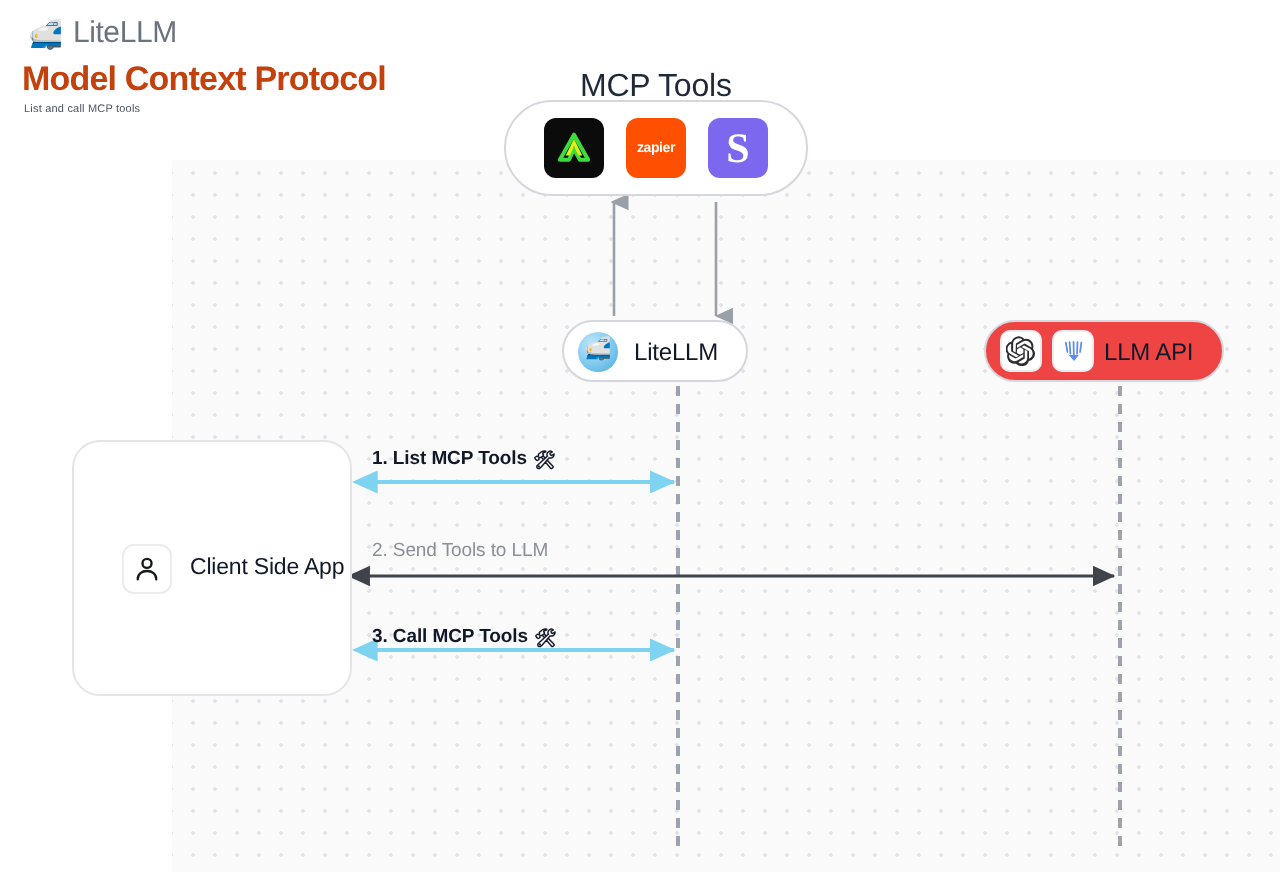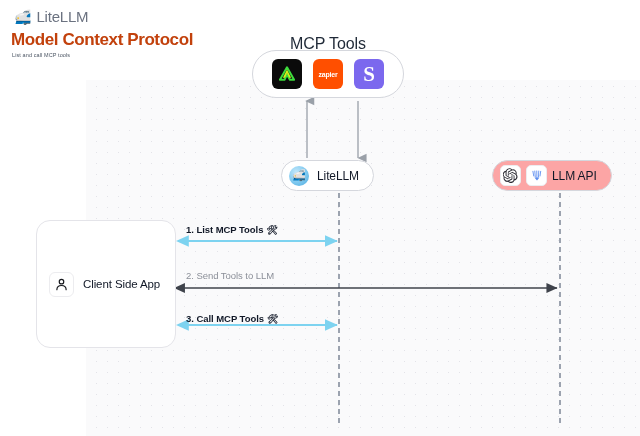--- a/index.html
+++ b/index.html
@@ -172,21 +172,21 @@
     letter-spacing: -0.1px;
   }
 
   
   .node-llmapi {
     position: absolute;
     left: 492px;
     top: 160px;
     height: 31px;
     padding: 0 14px 0 7px;
-    background: #fca5a5;
+    background: #ef4444;
     border: 1.3px solid #d5d7dd;
     border-radius: 16px;
     display: flex;
     align-items: center;
     gap: 5px;
   }
   .llm-ico {
     width: 21px;
     height: 21px;
     border-radius: 5px;
@@ -203,21 +203,21 @@
     left: 36px;
     top: 220px;
     width: 140px;
     height: 128px;
     background: #ffffff;
     border: 1.2px solid #e4e4e9;
     border-radius: 14px;
     display: flex;
     align-items: center;
     gap: 9px;
-    padding-left: 12px;
+    padding-left: 24px;
   }
   .client-ico {
     width: 25px;
     height: 25px;
     border-radius: 6px;
     border: 1px solid #ececef;
     background: #ffffff;
     display: flex;
     align-items: center;
     justify-content: center;

